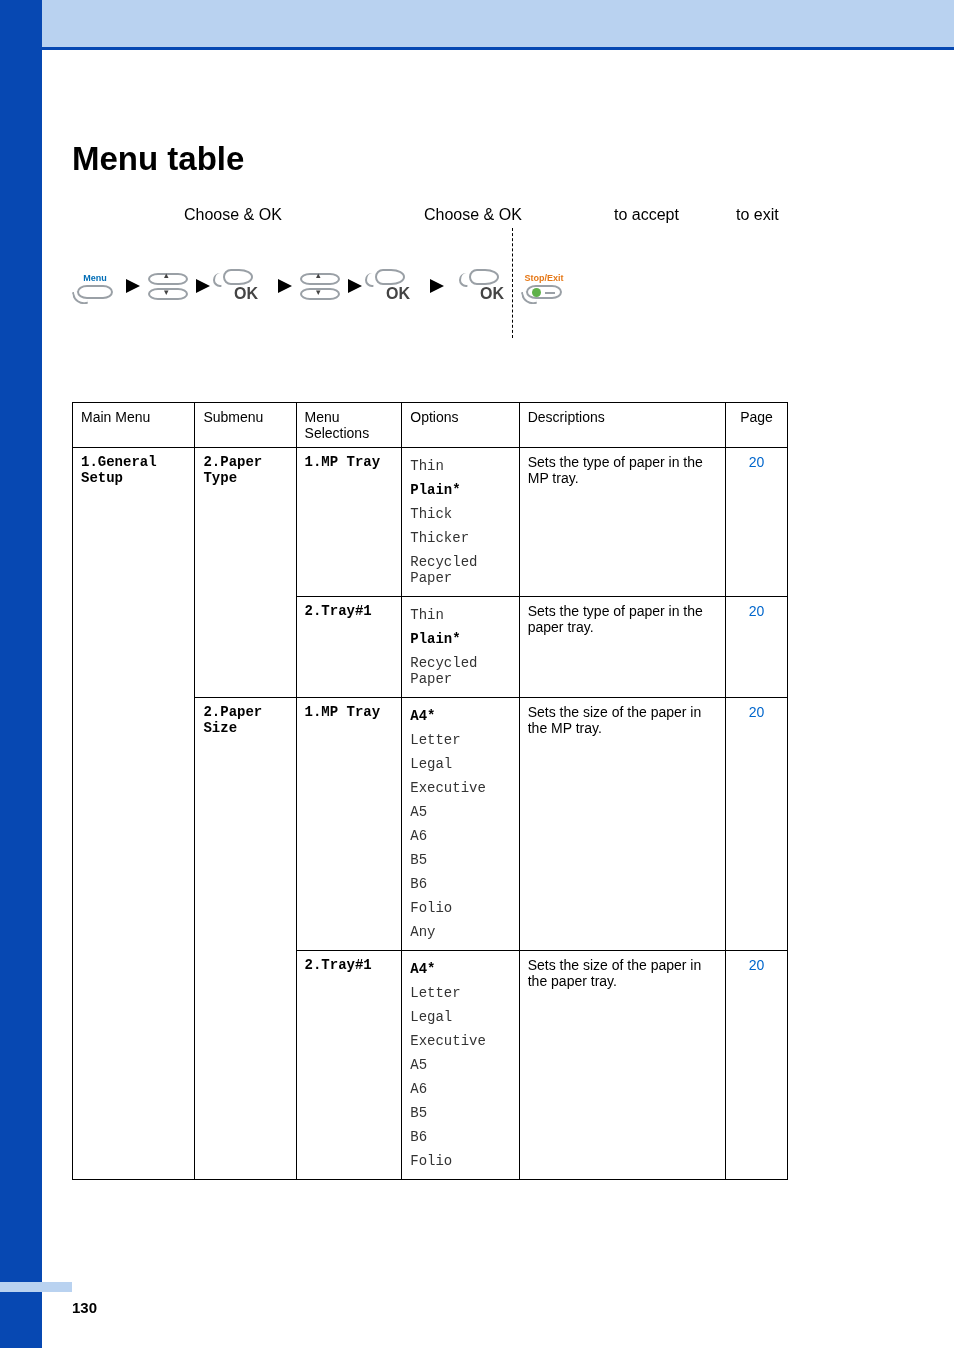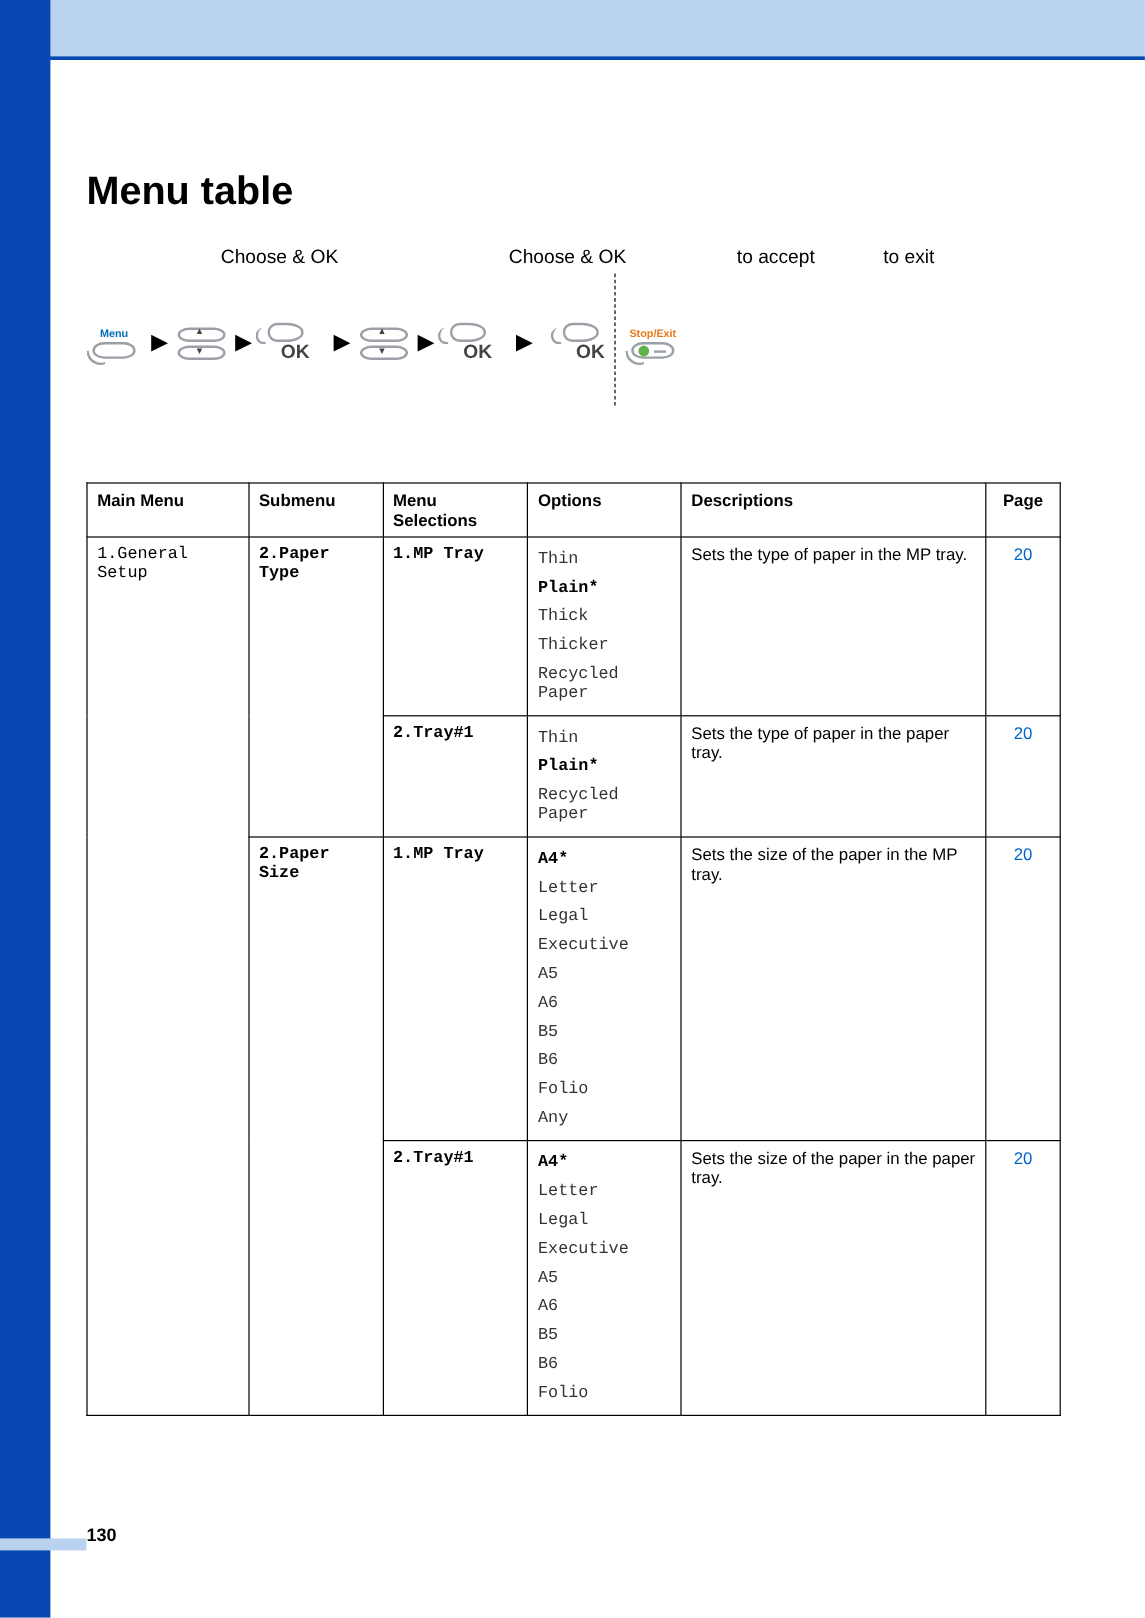--- a/index.html
+++ b/index.html
@@ -22,21 +22,21 @@
     position: absolute;
     top: 0; left: 0;
     width: 42px;
     height: 100%;
     background: #0748b2;
   }
   .content {
     position: absolute;
     left: 72px;
     top: 140px;
-    width: 812px;
+    width: 716px;
   }
   h1 {
     font-size: 33px;
     font-weight: bold;
     color: #000;
     margin-bottom: 28px;
   }
   .intro {
     font-size: 17px;
     color: #000;
@@ -161,31 +161,31 @@
     width: 100%;
     font-size: 14px;
   }
   table.menu th, table.menu td {
     border: 1.5px solid #000;
     padding: 6px 8px;
     vertical-align: top;
     text-align: left;
   }
   table.menu th {
-    font-weight: bold;
+    font-weight: normal;
     background: #fff;
   }
   table.menu th.page, table.menu td.page { text-align: center; width: 62px;}
   .mono { font-family: "Courier New", monospace; font-size: 14px; }
   .opt-list div { padding: 4px 0; font-family:"Courier New", monospace; font-size:14px; color:#333;}
   .opt-list div.bold { font-weight: bold; color:#000;}
   .page-num {
     position: absolute;
     left: 72px;
-    bottom: 60px;
+    bottom: 32px;
     font-size: 15px;
     font-weight: bold;
     color: #000;
   }
   .bottom-stripe{
     position:absolute;
     left:0; bottom:56px;
     width:72px; height:10px;
     background:#b9d2f0;
   }
@@ -256,21 +256,21 @@
         <th>Main Menu</th>
         <th>Submenu</th>
         <th>Menu Selections</th>
         <th>Options</th>
         <th>Descriptions</th>
         <th class="page">Page</th>
       </tr>
     </thead>
     <tbody id="menu-body">
         <tr>
-          <td rowspan="4" class="mono" style="font-weight: normal;">1.General Setup</td>
+          <td rowspan="4" class="mono" style="font-weight: bold;">1.General Setup</td>
           <td rowspan="2" class="mono" style="font-weight: bold;">2.Paper Type</td>
           <td class="mono" style="font-weight: bold;">1.MP Tray</td>
           <td>
             <div class="opt-list">
               <div>Thin</div>
               <div class="bold">Plain*</div>
               <div>Thick</div>
               <div>Thicker</div>
               <div>Recycled Paper</div>
             </div>

